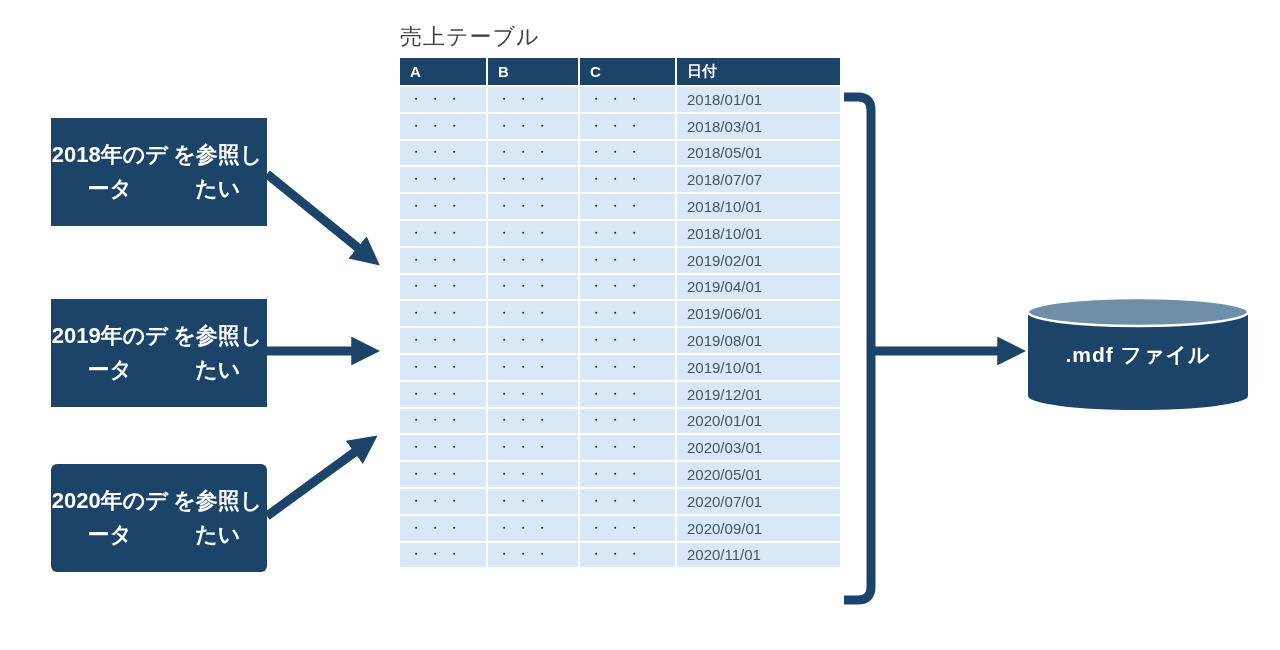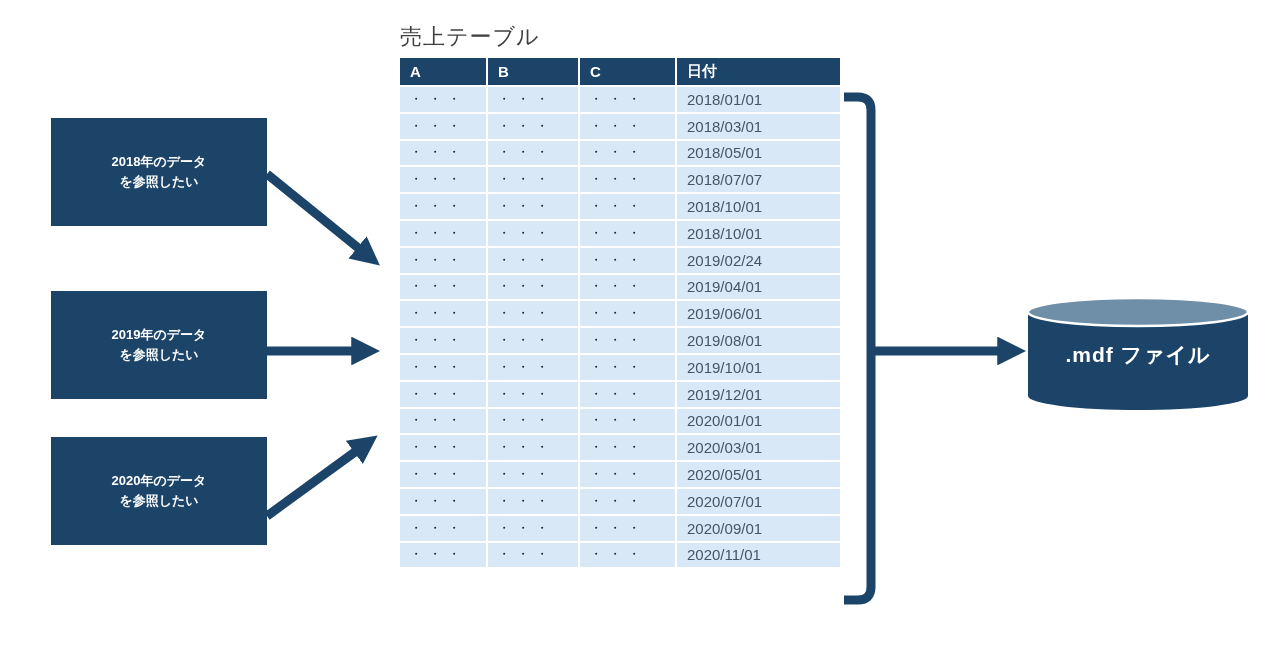--- a/index.html
+++ b/index.html
@@ -80,32 +80,32 @@
     color: var(--date-text);
   }
 
   .box {
     position: absolute;
     left: 51px;
     width: 216px;
     height: 108px;
     background: var(--accent);
     color: #ffffff;
-    font-size: 13px;
+    font-size: 22px;
     font-weight: bold;
     line-height: 1.55;
     text-align: center;
     display: flex;
-    flex-direction: column;
+    flex-direction: row;
     align-items: center;
     justify-content: center;
   }
   .box-1 { top: 118px; }
-  .box-2 { top: 291px; }
-  .box-3 { top: 437px; }
+  .box-2 { top: 299px; }
+  .box-3 { top: 464px; border-radius: 6px; }
 
   .db-label {
     position: absolute;
     left: 1038px; top: 341px;
     width: 200px;
     text-align: center;
     color: #ffffff;
     font-size: 21px;
     font-weight: bold;
     letter-spacing: 1px;
@@ -186,21 +186,21 @@
         <tr>
           <td class="dots">・・・</td>
           <td class="dots">・・・</td>
           <td class="dots">・・・</td>
           <td class="date">2018/10/01</td>
         </tr>
         <tr>
           <td class="dots">・・・</td>
           <td class="dots">・・・</td>
           <td class="dots">・・・</td>
-          <td class="date">2019/02/24</td>
+          <td class="date">2019/02/01</td>
         </tr>
         <tr>
           <td class="dots">・・・</td>
           <td class="dots">・・・</td>
           <td class="dots">・・・</td>
           <td class="date">2019/04/01</td>
         </tr>
         <tr>
           <td class="dots">・・・</td>
           <td class="dots">・・・</td>

